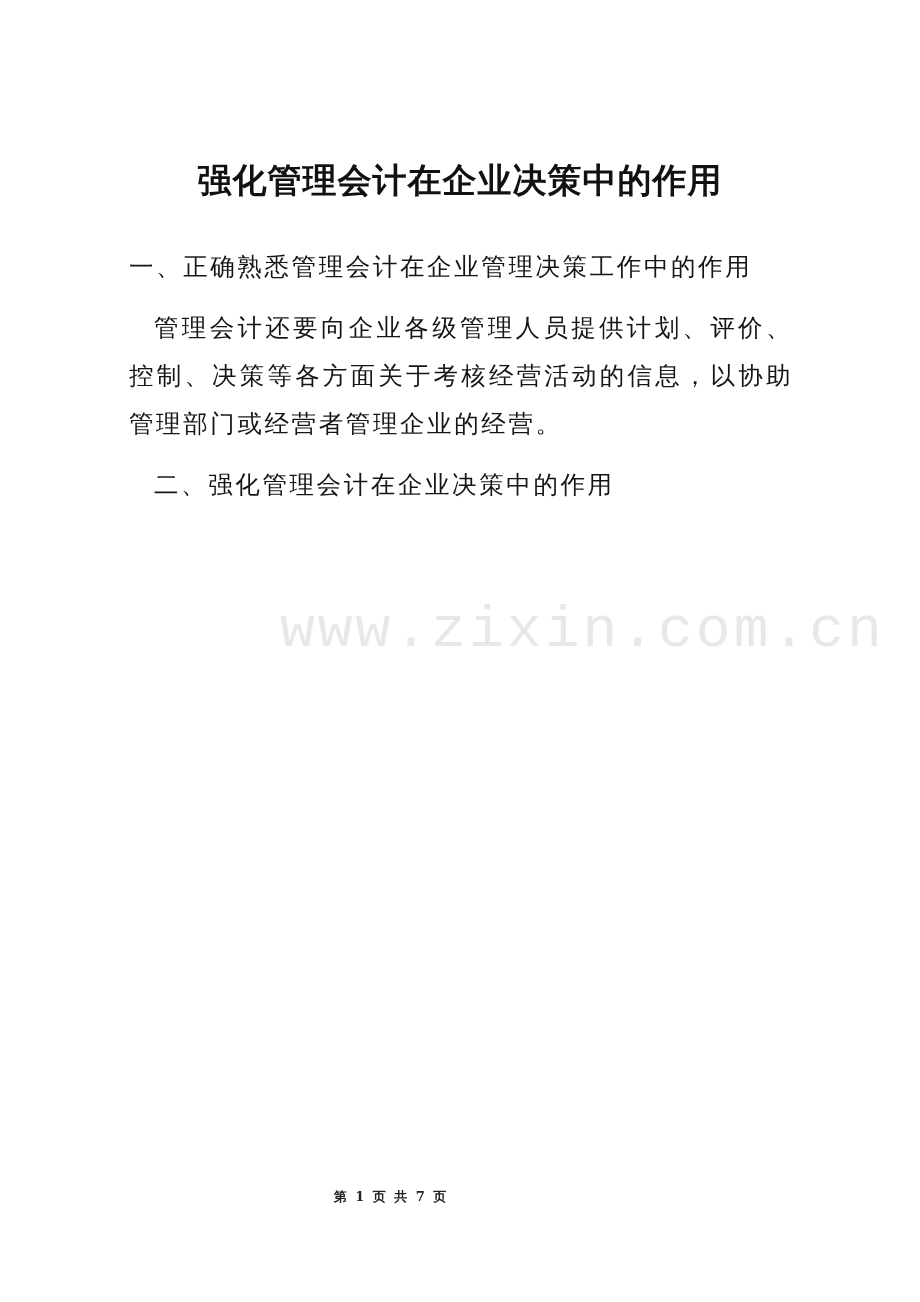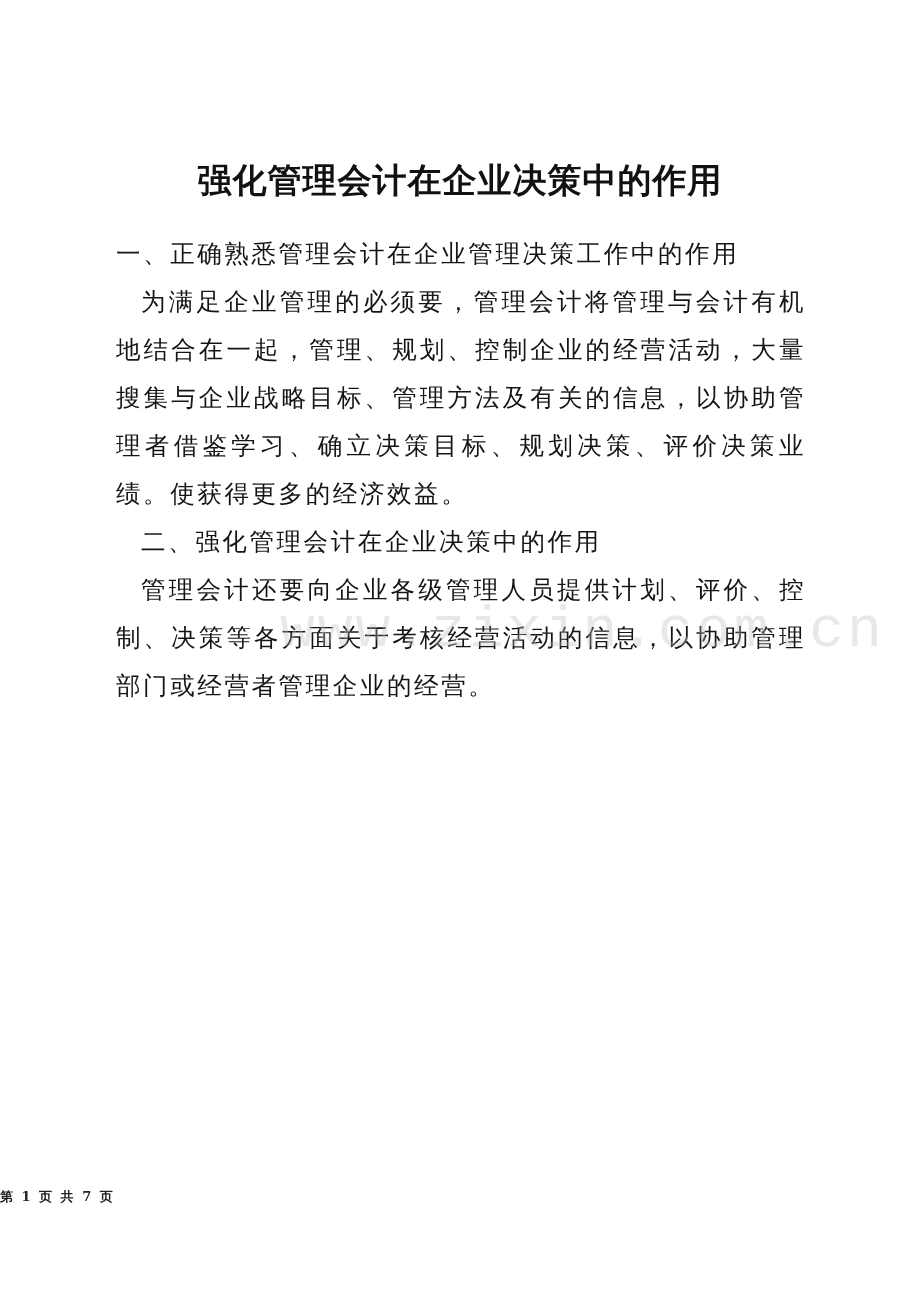--- a/index.html
+++ b/index.html
@@ -38,59 +38,58 @@
     left: 116px;
     top: 230px;
     width: 690px;
     font-size: 24.5px;
     line-height: 48px;
     letter-spacing: 2.6px;
     color: #151515;
     text-align: justify;
   }
   .body-text p {
-    margin: 0;
+    margin: 13px;
   }
   .indent {
     text-indent: 25px;
   }
   .watermark {
     position: absolute;
     left: 280px;
     top: 598px;
     font-family: Liberation Mono, monospace;
     font-size: 58px;
     color: rgba(190,190,190,0.35);
     letter-spacing: 3px;
     pointer-events: none;
     white-space: nowrap;
   }
   .footer {
     position: absolute;
-    left: 0;
+    left: 12px;
     top: 1188px;
     width: 756px;
-    text-align: left;
+    text-align: center;
     font-size: 13px;
     font-weight: bold;
     color: #222;
     word-spacing: 4px;
   }
 </style>
 </head>
 <body>
 
 <div class="page">
 
   <h1 class="title">强化管理会计在企业决策中的作用</h1>
 
   <div class="body-text">
     <p>一、正确熟悉管理会计在企业管理决策工作中的作用</p>
-    <p class="indent">为满足企业管理的必须要，管理会计将管理与会计有机地结合在一起，管理、规划、控制企业的经营活动，大量搜集与企业战略目标、管理方法及有关的信息，以协助管理者借鉴学习、确立决策目标、规划决策、评价决策业绩。使获得更多的经济效益。</p>
+    <p class="indent">管理会计还要向企业各级管理人员提供计划、评价、控制、决策等各方面关于考核经营活动的信息，以协助管理部门或经营者管理企业的经营。</p>
     <p class="indent">二、强化管理会计在企业决策中的作用</p>
-    <p class="indent">管理会计还要向企业各级管理人员提供计划、评价、控制、决策等各方面关于考核经营活动的信息，以协助管理部门或经营者管理企业的经营。</p>
   </div>
 
   <div class="watermark">www.zixin.com.cn</div>
 
   <div class="footer">第 1 页 共 7 页</div>
 
 </div>
 
 </body></html>

